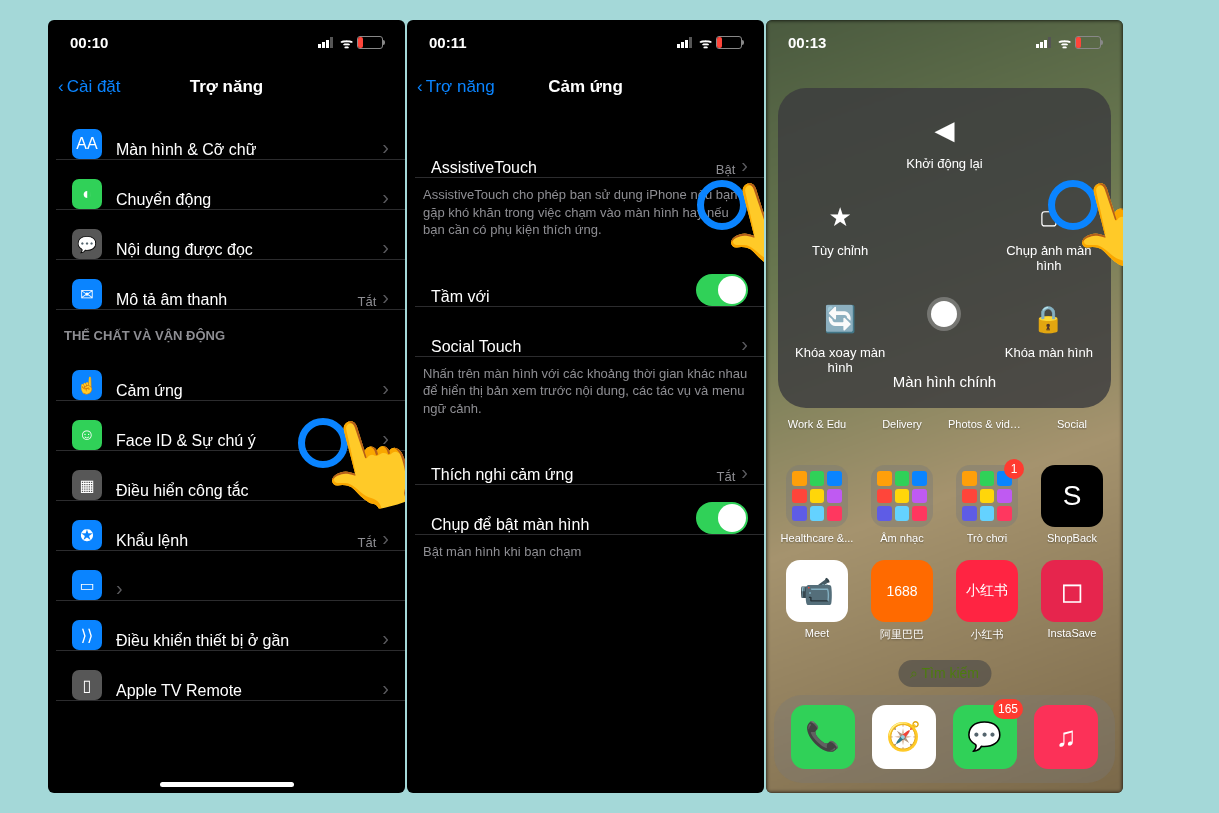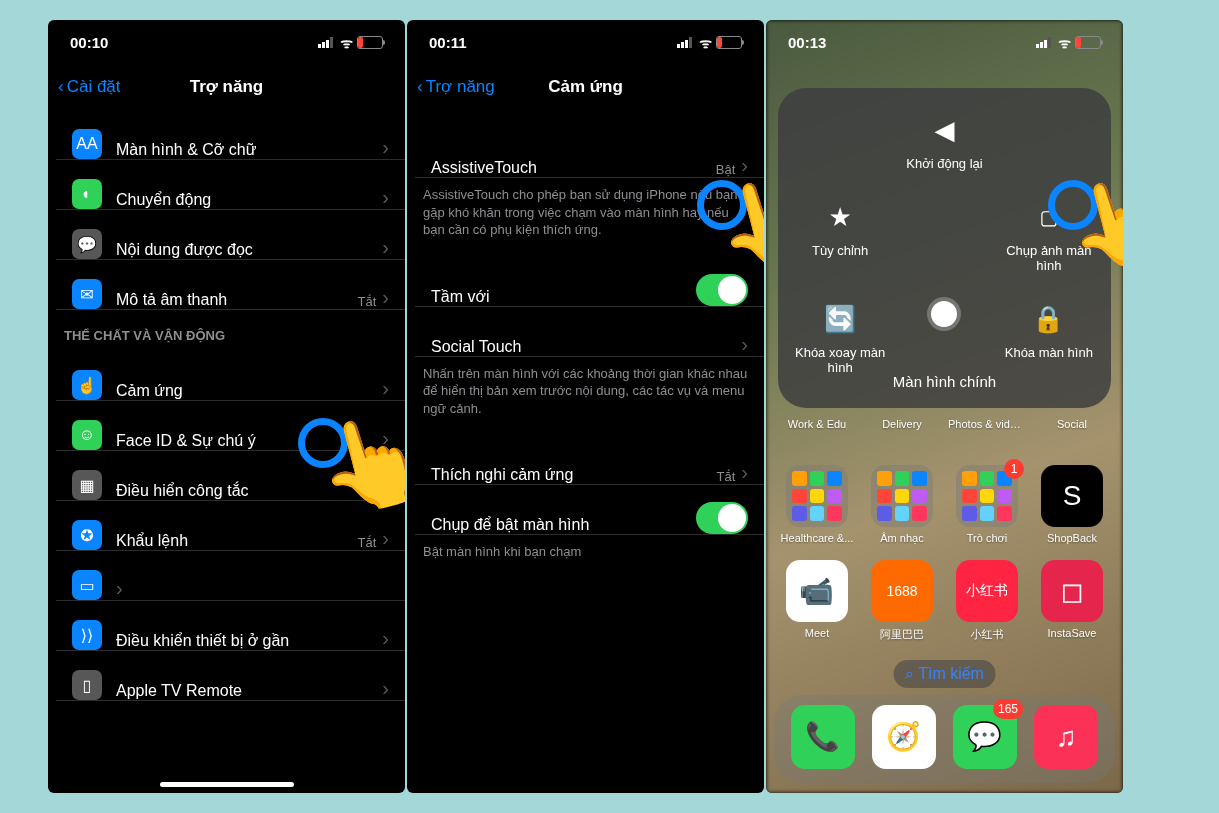--- a/index.html
+++ b/index.html
@@ -121,21 +121,21 @@
   .at-icon { width:36px; height:36px; display:flex; align-items:center; justify-content:center; font-size:26px;}
   .at-center { position:absolute; bottom:18px; left:0; right:0; text-align:center; font-size:15px;}
   .at-dot { width:26px; height:26px; border-radius:50%; background:#fff; box-shadow:0 0 0 4px rgba(255,255,255,0.25); margin:0 auto 6px;}
   .app-row { position:absolute; left:12px; right:12px; display:flex; justify-content:space-between; }
   .app { display:flex; flex-direction:column; align-items:center; width:78px; }
   .app-icon { width:62px; height:62px; border-radius:14px; margin-bottom:5px; display:flex; align-items:center; justify-content:center; font-size:28px; position:relative;}
   .app-icon.folder { display:grid; grid-template-columns:repeat(3,1fr); gap:3px; padding:6px; background: rgba(120,120,120,0.4);}
   .app-icon.folder span { width:100%; aspect-ratio:1; border-radius:3px;}
   .app-label { font-size:11px; color:#fff; white-space:nowrap; overflow:hidden; text-overflow:ellipsis; max-width:78px; text-shadow:0 1px 2px rgba(0,0,0,0.4);}
   .badge { position:absolute; top:-6px; right:-6px; background:#ff3b30; color:#fff; font-size:12px; min-width:20px; height:20px; border-radius:10px; display:flex; align-items:center; justify-content:center; padding:0 5px; font-weight:500;}
-  .search-pill { position:absolute; left:50%; transform:translateX(-50%); background:rgba(70,70,70,0.6); color:#3b82f6; font-size:16px; padding:5px 12px; border-radius:14px;}
+  .search-pill { position:absolute; left:50%; transform:translateX(-50%); background:rgba(70,70,70,0.6); color:#4d7c0f; font-size:14px; padding:5px 12px; border-radius:14px;}
   .dock { position:absolute; bottom:10px; left:8px; right:8px; height:88px; background:rgba(120,120,120,0.35); border-radius:28px; display:flex; align-items:center; justify-content:space-evenly;}
   .pointer {
     position: absolute;
     width: 120px; height:120px;
     z-index: 50;
     pointer-events:none;
   }
   .pointer-ring { width:50px; height:50px; border:7px solid #0a84ff; border-radius:50%; position:absolute; top:0; left:0;}
   .pointer-hand { position:absolute; top:20px; left:18px; font-size:88px; line-height:0.6; transform: rotate(-15deg); }
 </style>

